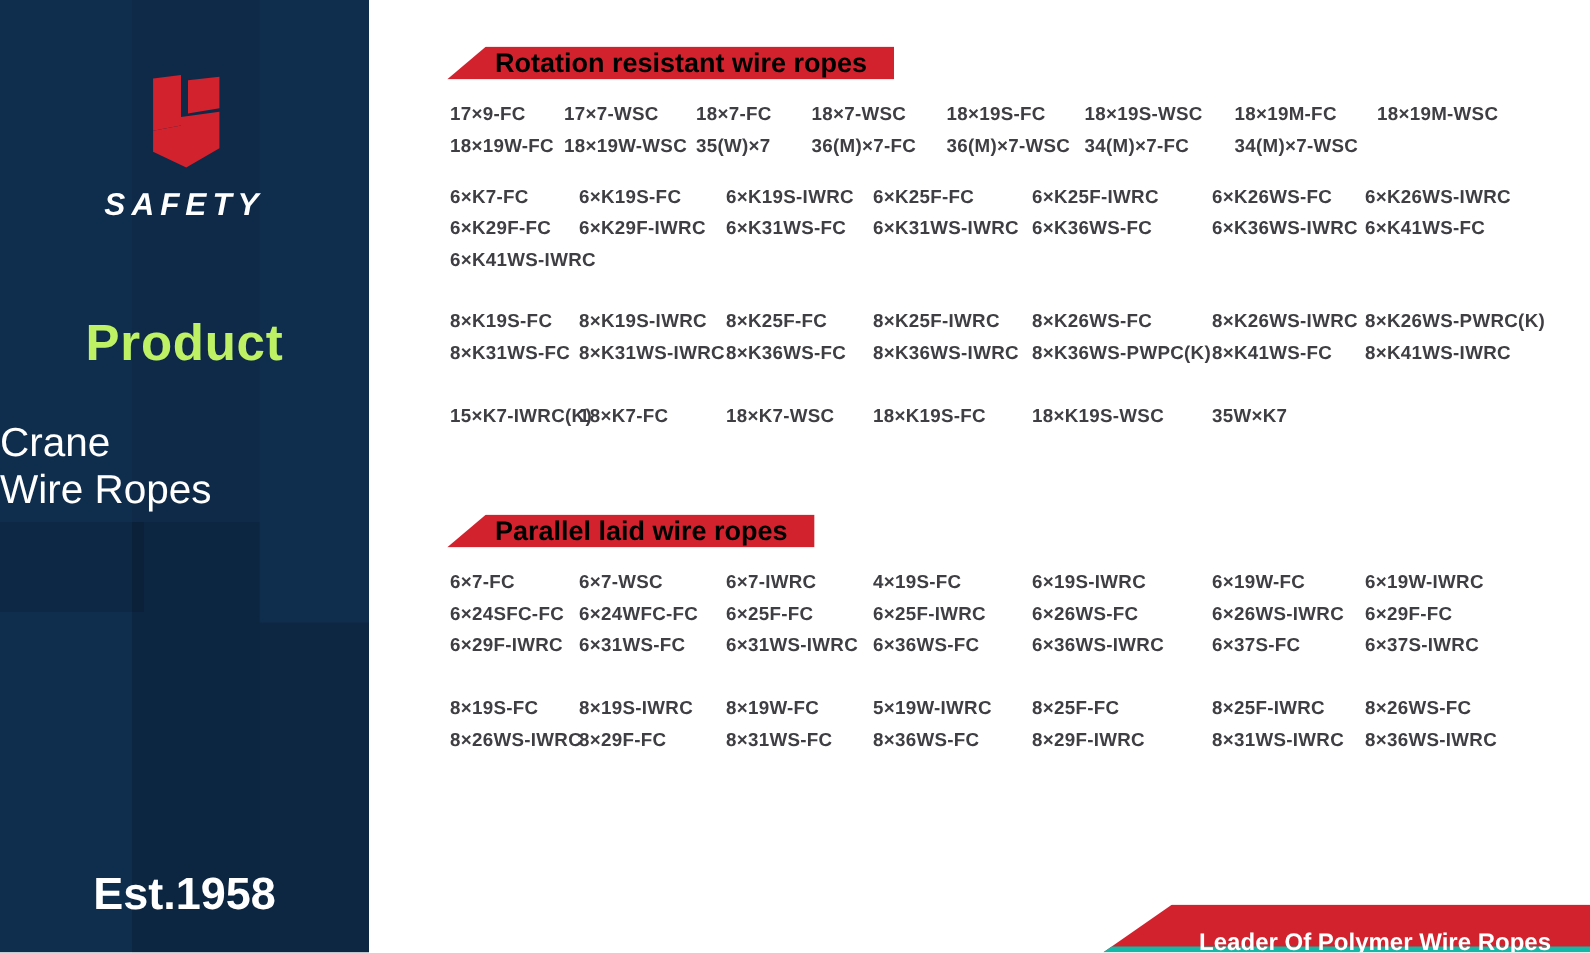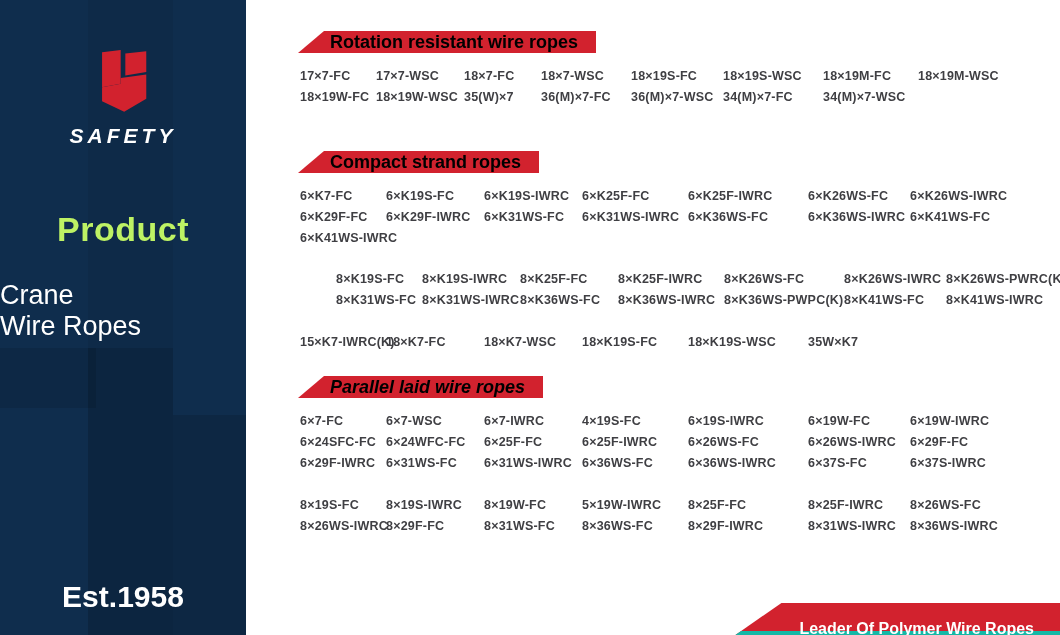--- a/index.html
+++ b/index.html
@@ -30,26 +30,26 @@
   .main{position:absolute;left:300px;top:0;width:760px;height:635px;}
   .banner{
     display:inline-block;background:#d2222e;color:#000000;
     font-weight:700;font-size:18px;line-height:22px;height:22px;
     padding:0 18px 0 32px;margin-left:-2px;
     clip-path:polygon(26px 0,100% 0,100% 100%,0 100%);
   }
   .sec{text-align:left;}
   .sec1 .banner{margin-top:31px;}
   .sec2 .banner{margin-top:43px;}
-  .sec3 .banner{margin-top:23px;font-style:italic;}
+  .sec3 .banner{margin-top:55px;}
   .grid{display:grid;column-gap:0;}
   .g8{grid-template-columns:76px 88px 77px 90px 92px 100px 95px 1fr;}
   .g7{grid-template-columns:86px 98px 98px 106px 120px 102px 1fr;}
   .mt13{margin-top:13px;}
-  .mt20{margin-top:20px;margin-left:36px;}
+  .mt20{margin-top:20px;}
   .mt21{margin-top:21px;}
   .code{
     color:#3f3f43;font-size:12.5px;font-weight:600;line-height:21px;height:21px;
     white-space:nowrap;letter-spacing:0.2px;
   }
   
   .footer-banner{
     position:absolute;right:0;bottom:0;height:32px;
     background:#d2222e;color:#ffffff;font-weight:700;font-size:16px;
     line-height:28px;padding:12px 26px 0 64px;
@@ -83,40 +83,39 @@
   </div>
 
   <div class="side-est">Est.1958</div>
 </aside>
 
 <main class="main">
 
   <section class="sec sec1">
     <div class="banner"><span>Rotation resistant wire ropes</span></div>
     <div class="grid g8 mt13">
-        <span class="code">17×7-FC</span>
+        <span class="code">17×9-FC</span>
         <span class="code">17×7-WSC</span>
         <span class="code">18×7-FC</span>
         <span class="code">18×7-WSC</span>
         <span class="code">18×19S-FC</span>
         <span class="code">18×19S-WSC</span>
         <span class="code">18×19M-FC</span>
         <span class="code">18×19M-WSC</span>
         <span class="code">18×19W-FC</span>
         <span class="code">18×19W-WSC</span>
         <span class="code">35(W)×7</span>
         <span class="code">36(M)×7-FC</span>
         <span class="code">36(M)×7-WSC</span>
         <span class="code">34(M)×7-FC</span>
         <span class="code">34(M)×7-WSC</span>
       </div>
   </section>
 
   <section class="sec sec2">
-    <div class="banner"><span>Compact strand ropes</span></div>
     <div class="grid g7 mt13">
         <span class="code">6×K7-FC</span>
         <span class="code">6×K19S-FC</span>
         <span class="code">6×K19S-IWRC</span>
         <span class="code">6×K25F-FC</span>
         <span class="code">6×K25F-IWRC</span>
         <span class="code">6×K26WS-FC</span>
         <span class="code">6×K26WS-IWRC</span>
         <span class="code">6×K29F-FC</span>
         <span class="code">6×K29F-IWRC</span>

